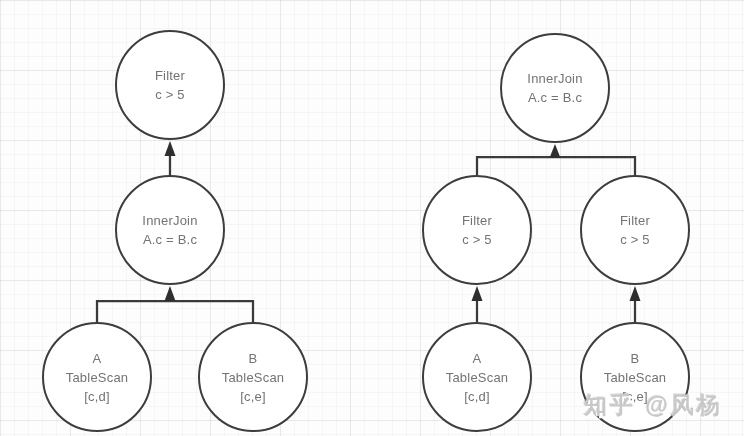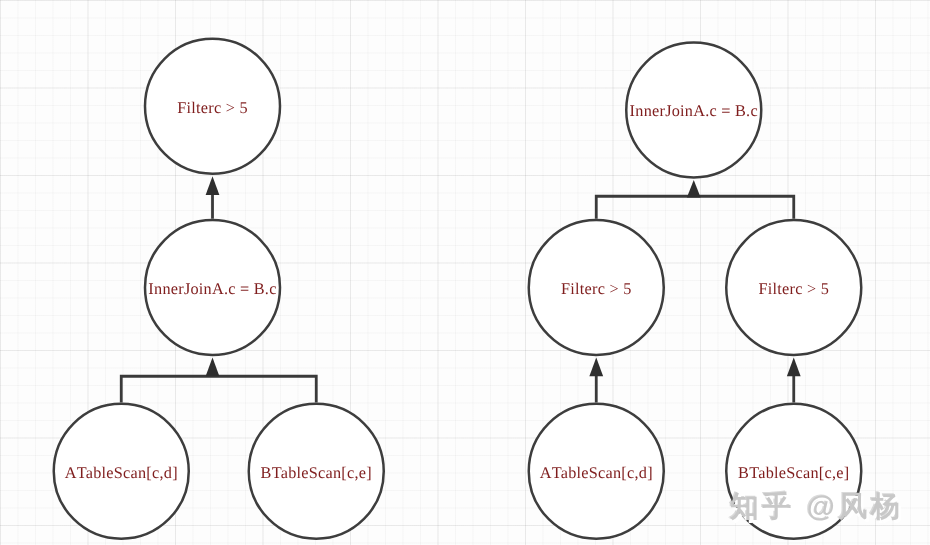--- a/index.html
+++ b/index.html
@@ -38,28 +38,28 @@
   }
   .node {
     position: absolute;
     width: 110px;
     height: 110px;
     box-sizing: border-box;
     border: 2.5px solid #3d3d3d;
     border-radius: 50%;
     background: #ffffff;
     display: flex;
+    flex-direction: column;
     align-items: center;
     justify-content: center;
     text-align: center;
     font-size: 13px;
     line-height: 19px;
     letter-spacing: 0.2px;
-    color: #7f1d1d;
-    font-family: Liberation Serif, serif;
+    color: #737373;
   }
   .node .nl {
     display: block;
     white-space: nowrap;
   }
   .watermark {
     position: absolute;
     left: 584px;
     top: 390px;
     font-size: 23px;

